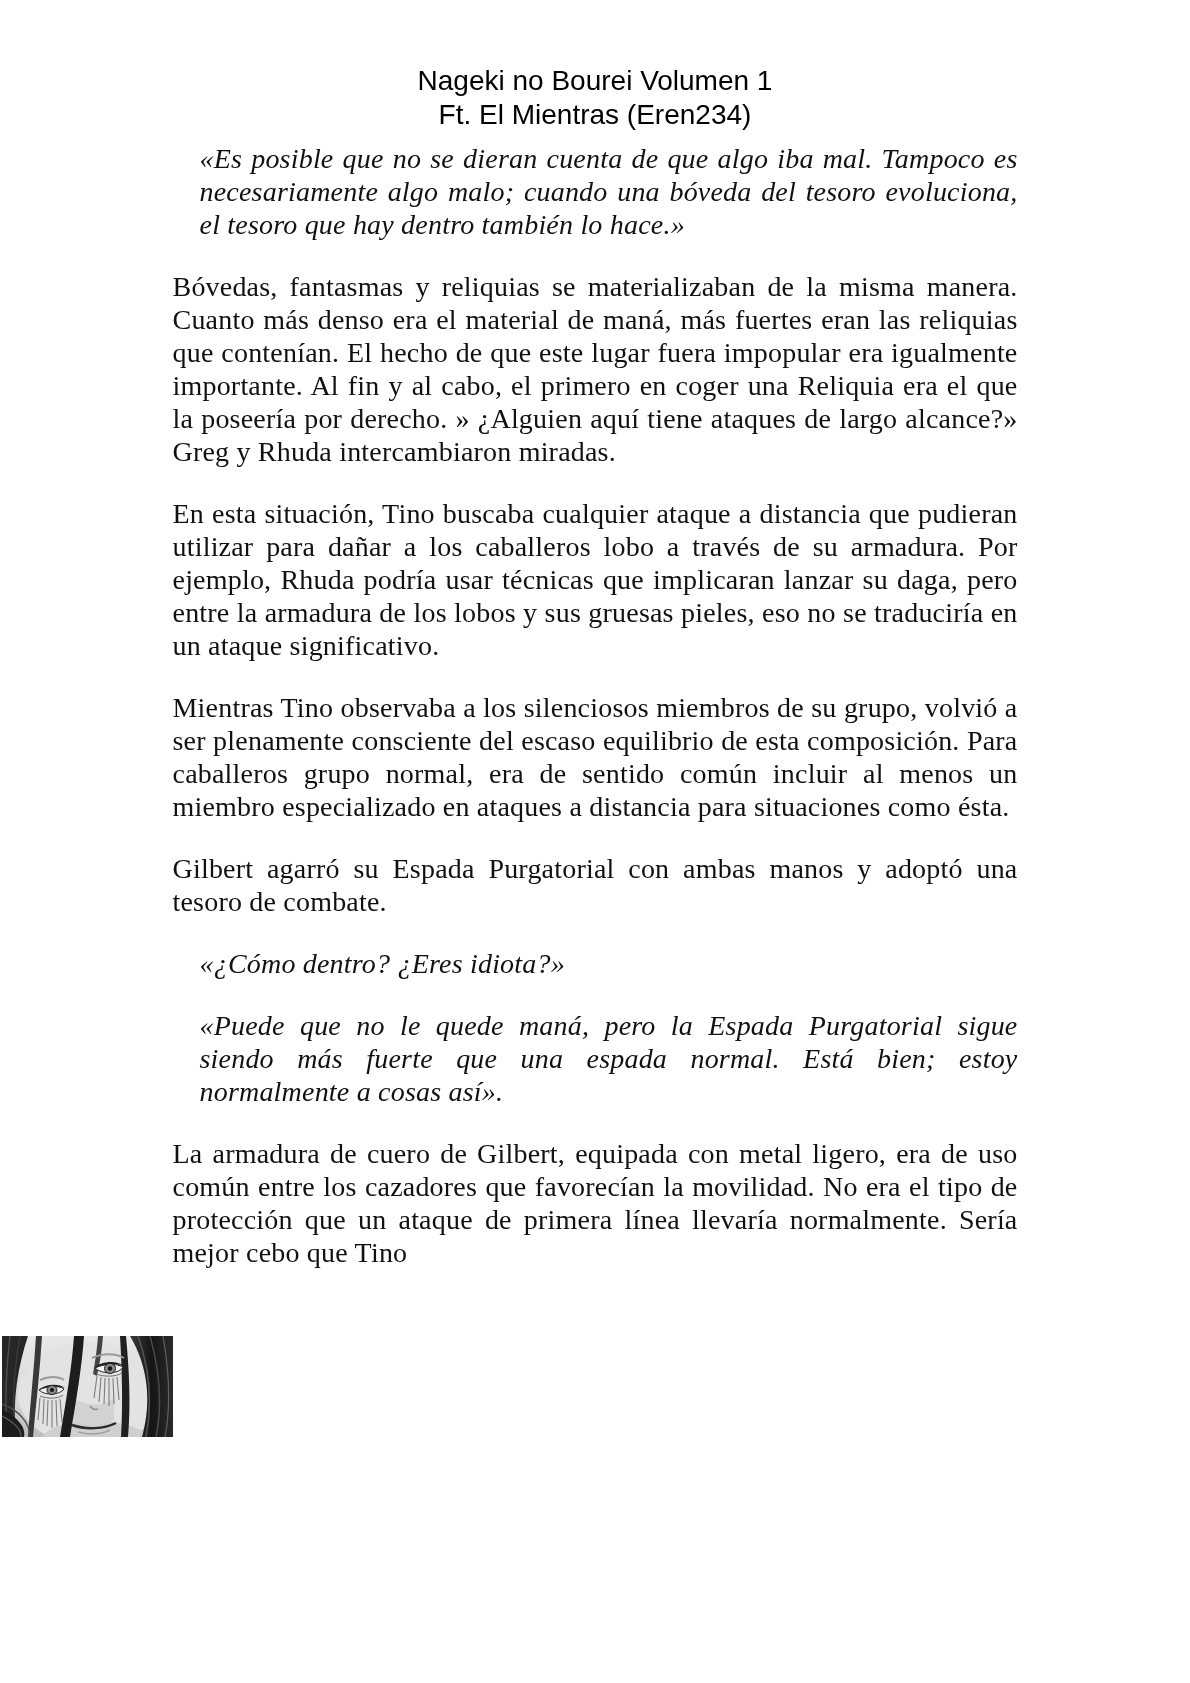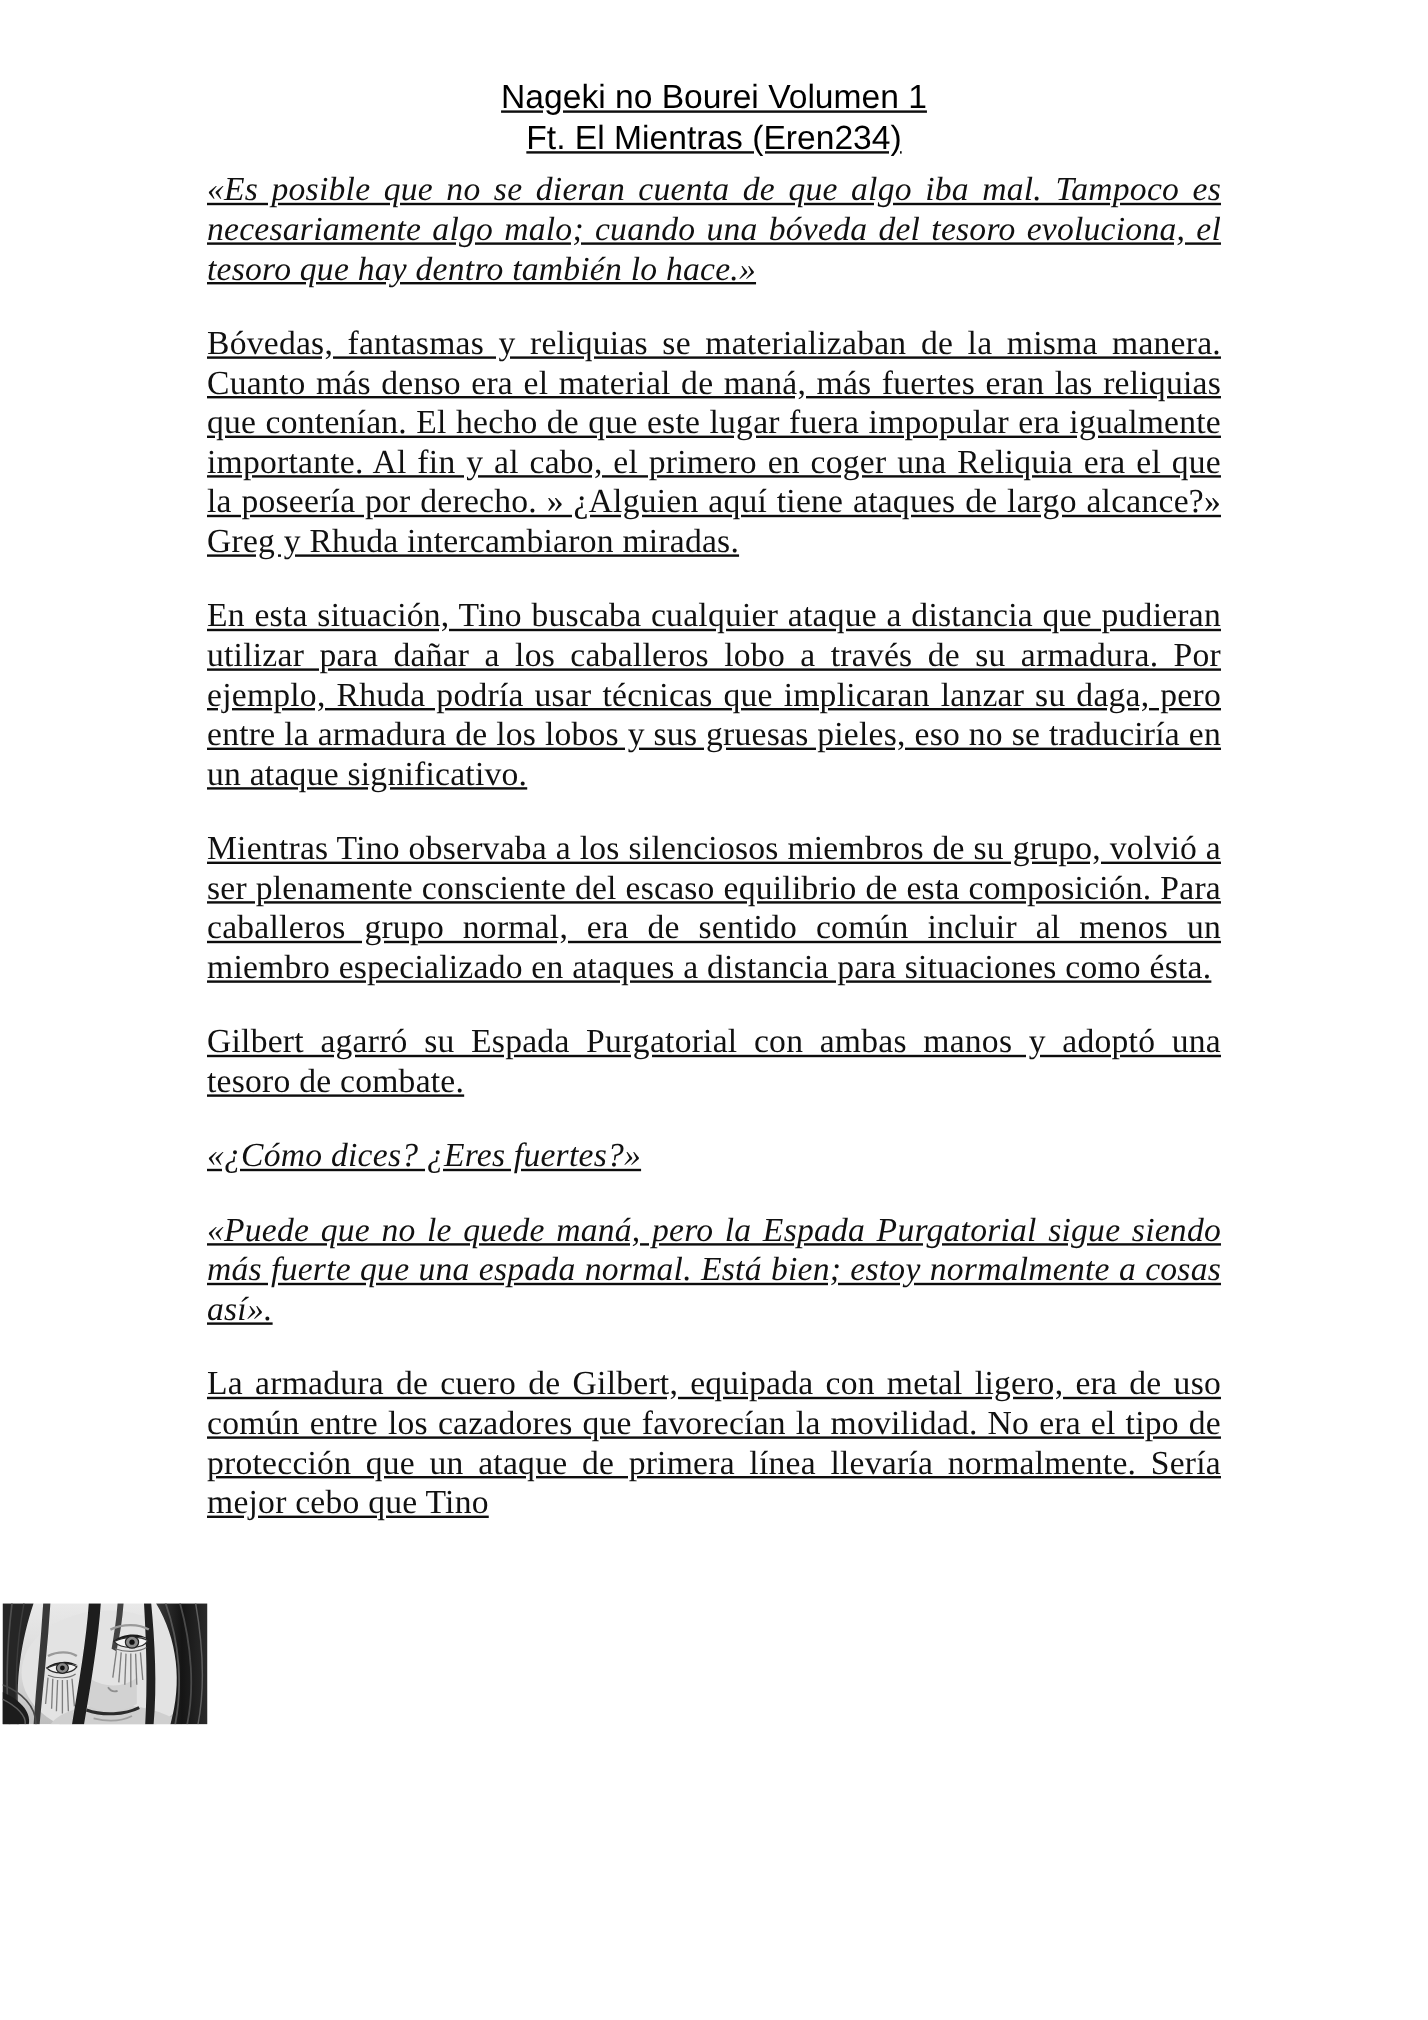--- a/index.html
+++ b/index.html
@@ -9,21 +9,20 @@
     background: #ffffff;
     position: relative;
     overflow: hidden;
     font-family: "Liberation Serif", serif;
     color: #0d0d0d;
   }
   .page {
     width: 1190px;
     height: 1437px;
     position: relative;
-    text-decoration: underline;
   }
   .title-block {
     padding-top: 64px;
     text-align: center;
     font-family: "Liberation Sans", sans-serif;
     font-size: 28px;
     line-height: 34px;
     color: #000000;
   }
   .content {
@@ -34,20 +33,21 @@
     line-height: 33px;
     text-align: justify;
     letter-spacing: 0.2px;
     color: #111111;
   }
   .content p {
     margin: 0 0 29px 0;
   }
   .content p.quote {
     font-style: italic;
+    margin-left: 27px;
   }
   .footer-art {
     position: absolute;
     left: 2px;
     bottom: 0;
     width: 171px;
     height: 101px;
     overflow: hidden;
   }
   .footer-art svg { display: block; }
@@ -61,21 +61,21 @@
     <div>Nageki no Bourei Volumen 1</div>
     <div>Ft. El Mientras (Eren234)</div>
   </div>
 
   <div class="content">
     <p class="quote">«Es posible que no se dieran cuenta de que algo iba mal. Tampoco es necesariamente algo malo; cuando una bóveda del tesoro evoluciona, el tesoro que hay dentro también lo hace.»</p>
     <p>Bóvedas, fantasmas y reliquias se materializaban de la misma manera. Cuanto más denso era el material de maná, más fuertes eran las reliquias que contenían. El hecho de que este lugar fuera impopular era igualmente importante. Al fin y al cabo, el primero en coger una Reliquia era el que la poseería por derecho. » ¿Alguien aquí tiene ataques de largo alcance?» Greg y Rhuda intercambiaron miradas.</p>
     <p>En esta situación, Tino buscaba cualquier ataque a distancia que pudieran utilizar para dañar a los caballeros lobo a través de su armadura. Por ejemplo, Rhuda podría usar técnicas que implicaran lanzar su daga, pero entre la armadura de los lobos y sus gruesas pieles, eso no se traduciría en un ataque significativo.</p>
     <p>Mientras Tino observaba a los silenciosos miembros de su grupo, volvió a ser plenamente consciente del escaso equilibrio de esta composición. Para caballeros grupo normal, era de sentido común incluir al menos un miembro especializado en ataques a distancia para situaciones como ésta.</p>
     <p>Gilbert agarró su Espada Purgatorial con ambas manos y adoptó una tesoro de combate.</p>
-    <p class="quote">«¿Cómo dices? ¿Eres fuertes?»</p>
+    <p class="quote">«¿Cómo dentro? ¿Eres idiota?»</p>
     <p class="quote">«Puede que no le quede maná, pero la Espada Purgatorial sigue siendo más fuerte que una espada normal. Está bien; estoy normalmente a cosas así».</p>
     <p>La armadura de cuero de Gilbert, equipada con metal ligero, era de uso común entre los cazadores que favorecían la movilidad. No era el tipo de protección que un ataque de primera línea llevaría normalmente. Sería mejor cebo que Tino</p>
   </div>
 
   <div class="footer-art">
     <svg width="171" height="101" viewBox="0 0 171 101" xmlns="http://www.w3.org/2000/svg">
       <defs>
         <linearGradient id="skin" x1="0" y1="0" x2="0" y2="1">
           <stop offset="0" stop-color="#e9e9e9"></stop>
           <stop offset="0.55" stop-color="#d9d9d9"></stop>

